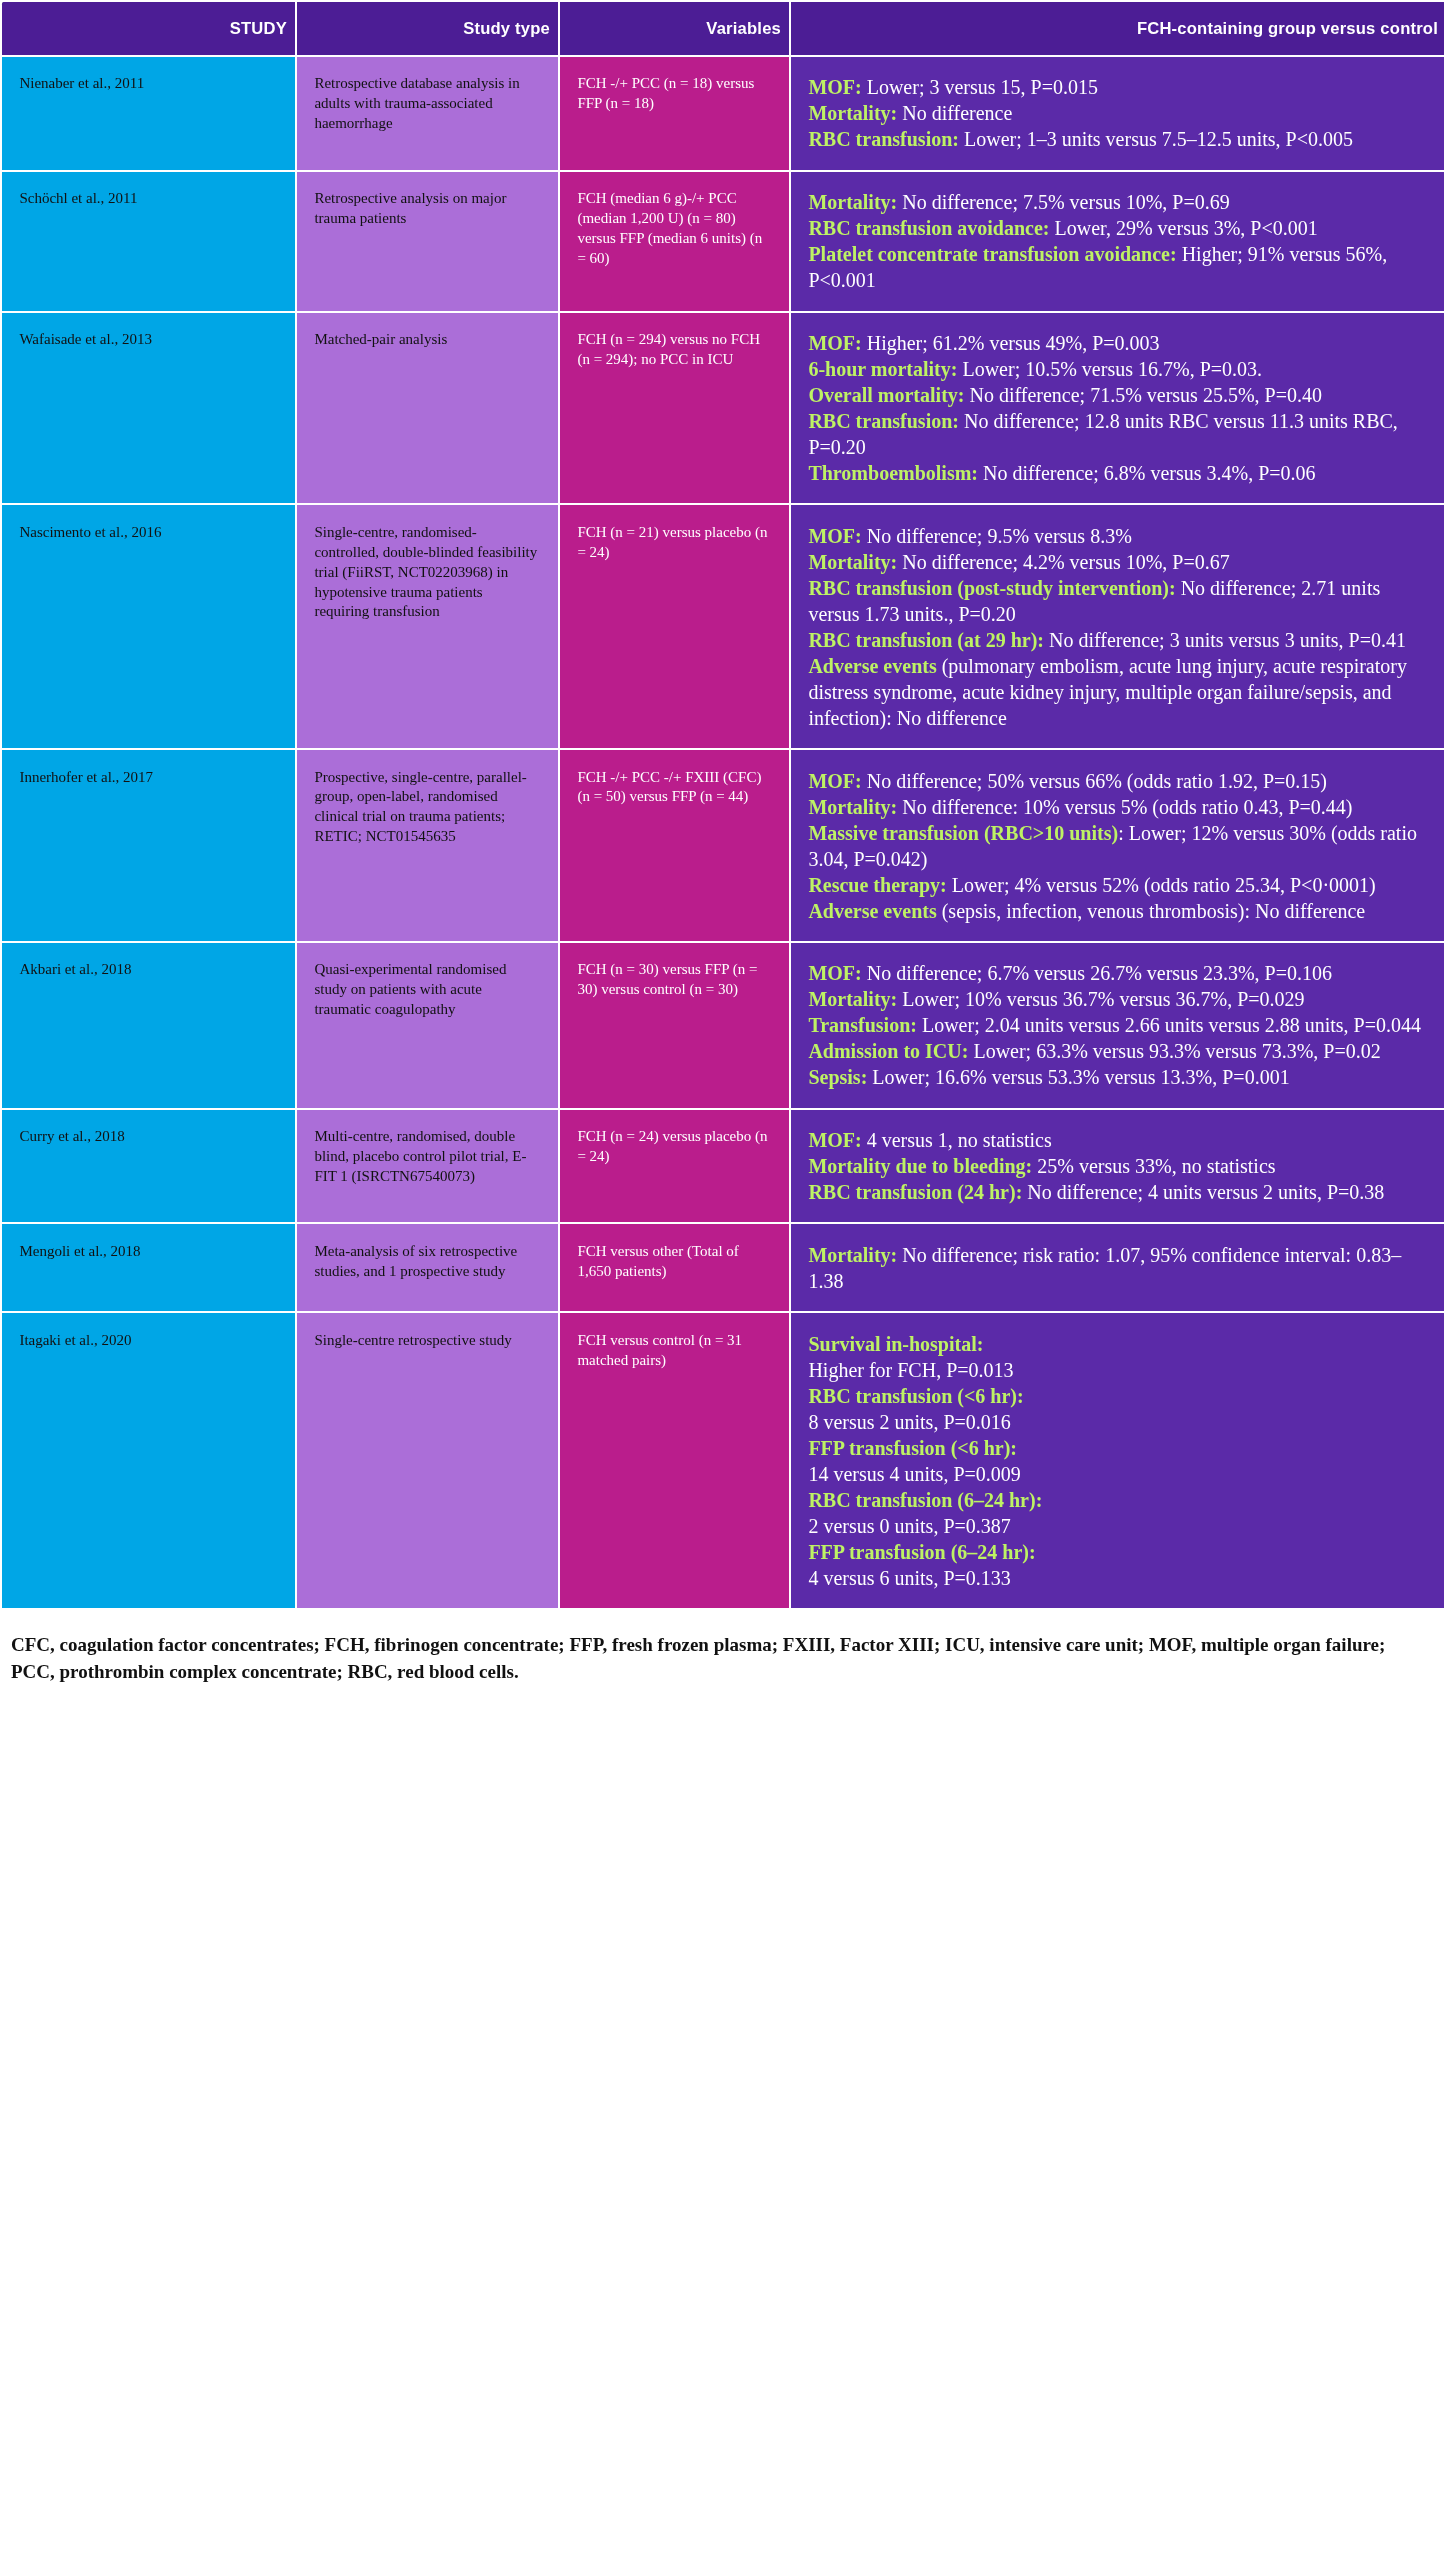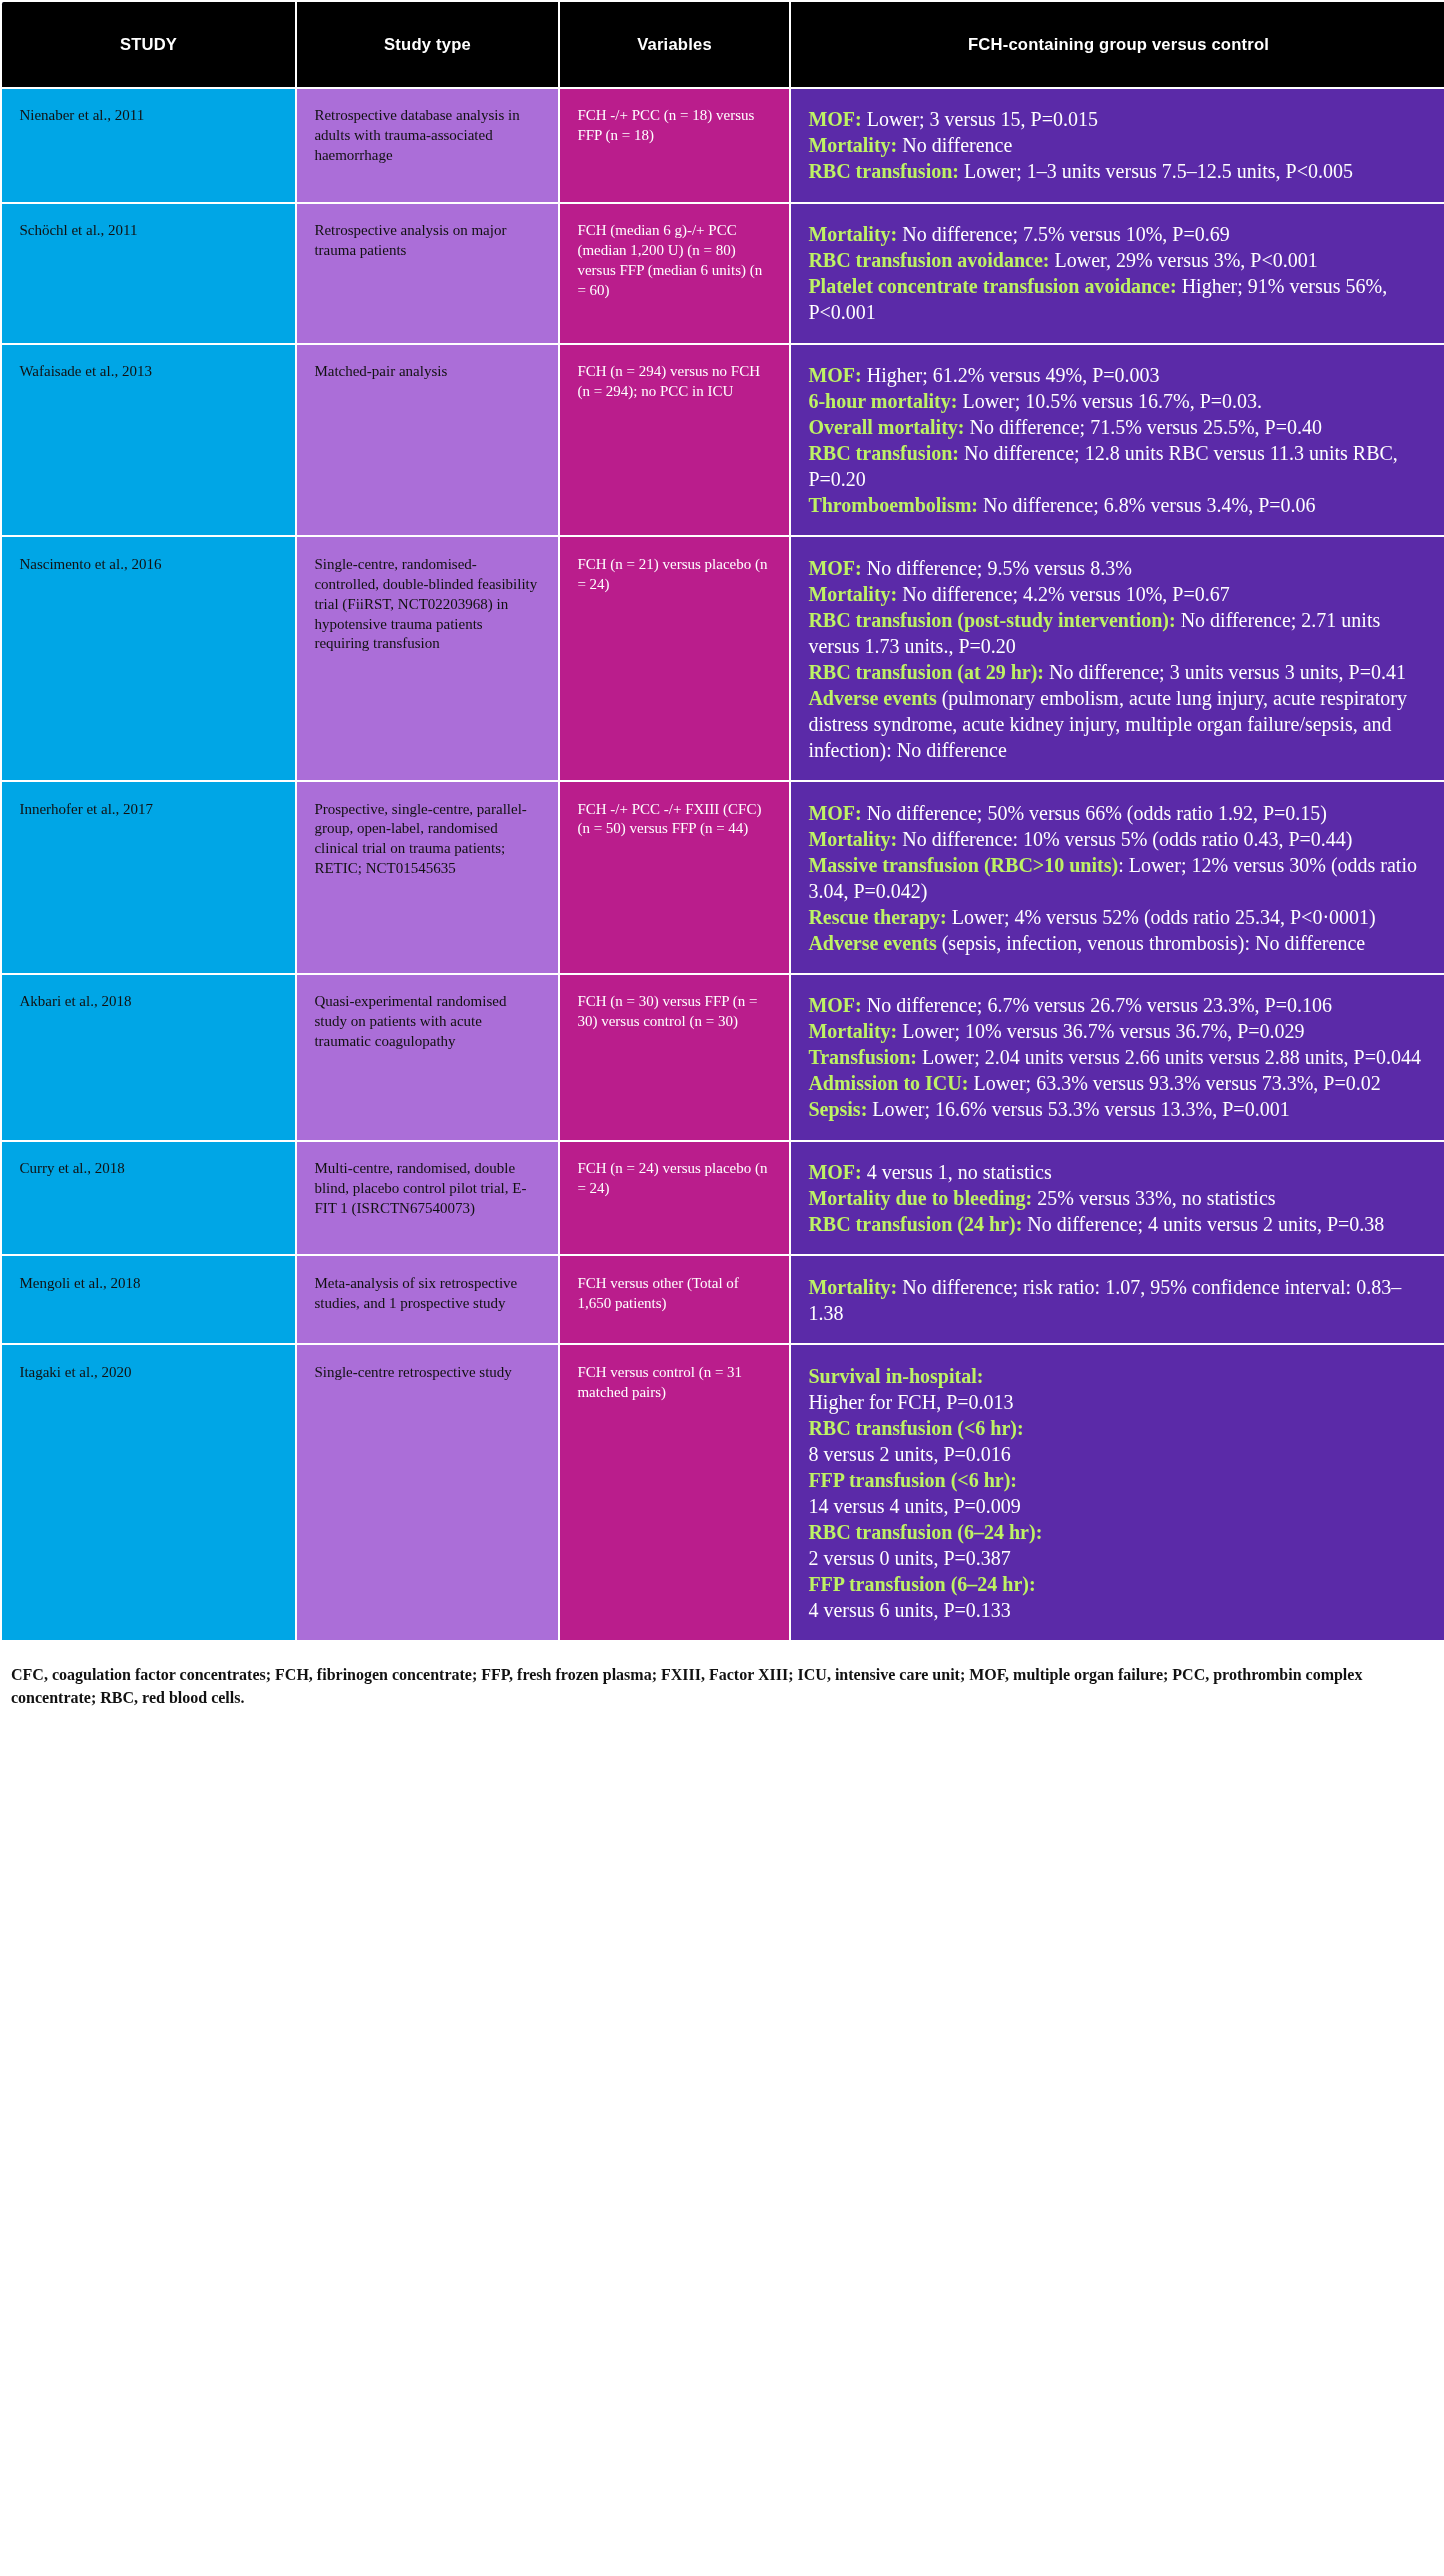--- a/index.html
+++ b/index.html
@@ -19,30 +19,30 @@
     padding: 0;
   }
   table.study-table {
     width: 1445px;
     border-collapse: separate;
     border-spacing: 2.4px;
     table-layout: fixed;
     background: #ffffff;
   }
   table.study-table thead th {
-    background: #000000;
+    background: #4c1d95;
     color: #ffffff;
     font-family: "Liberation Sans", "DejaVu Sans", sans-serif;
     font-weight: bold;
     font-size: 16.6px;
     letter-spacing: 0.2px;
-    text-align: center;
+    text-align: right;
     vertical-align: middle;
     height: 43px;
-    padding: 21px 8px;
+    padding: 5px 8px;
     border: 0;
   }
   table.study-table thead tr th:first-child { border-top-left-radius: 2.4px; }
   table.study-table thead tr th:last-child  { border-top-right-radius: 2.4px; }
 
   
   table.study-table thead tr { background: #1b1b63; }
 
   col.c-study { width: 293px; }
   col.c-type  { width: 261px; }
@@ -76,21 +76,21 @@
     line-height: 1.30;
   }
   td.col-res b, td.col-res strong {
     font-weight: bold;
     color: #bef264;
   }
   .res-line { display: block; }
 
   .footnote {
     font-family: "Liberation Serif", "DejaVu Serif", serif;
-    font-size: 16px;
+    font-size: 19px;
     font-weight: bold;
     line-height: 1.45;
     color: #111111;
     padding: 20.6px 11px 14.2px 11px;
     width: 1422px;
     box-sizing: border-box;
   }
 </style>
 </head>
 <body>

